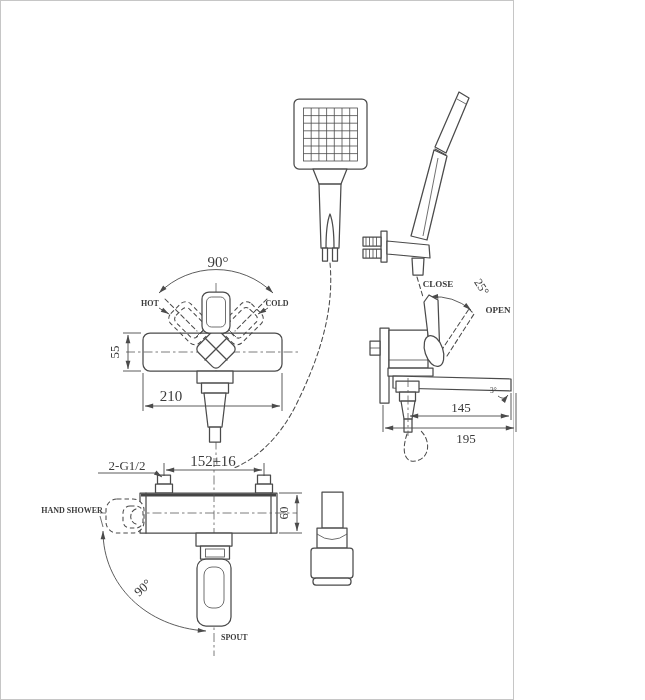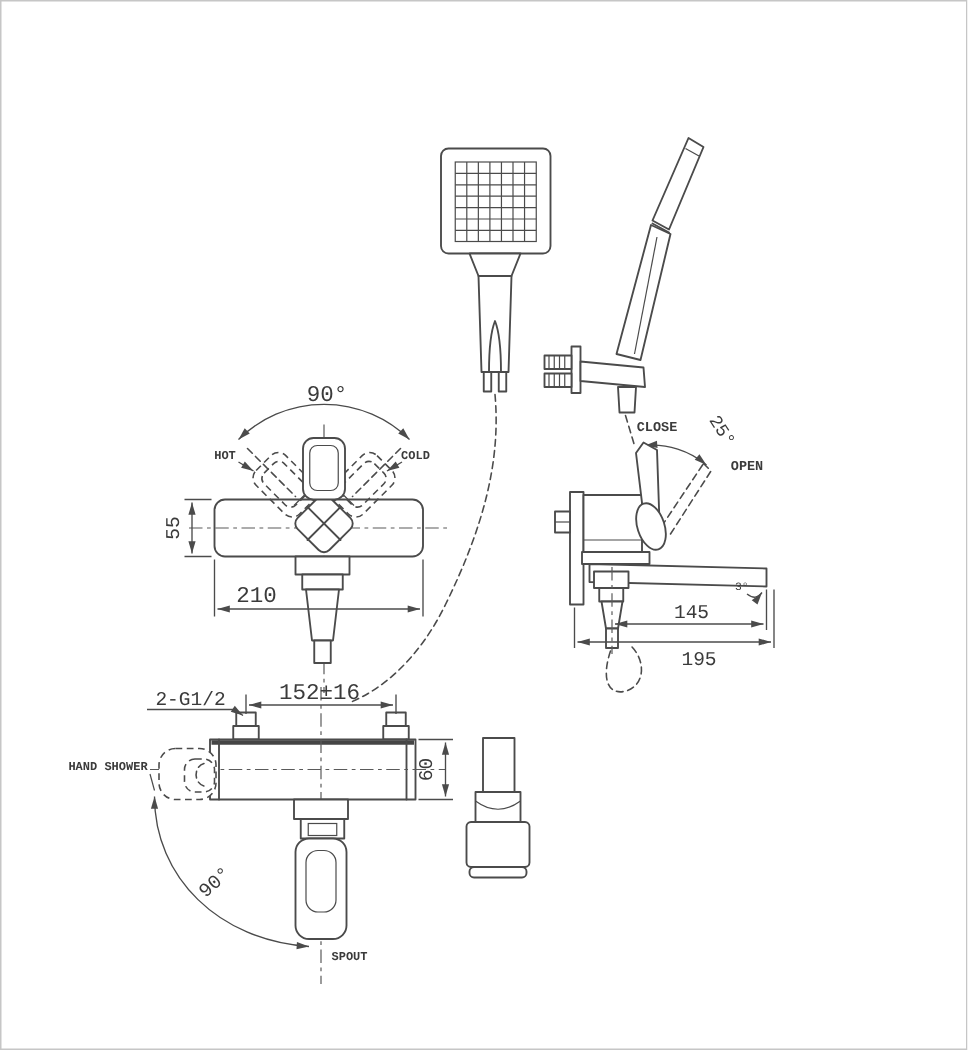--- a/index.html
+++ b/index.html
@@ -1,19 +1,19 @@
 <!DOCTYPE html>
 <html><head>
 <meta charset="utf-8">
 <style>
   html,body{margin:0;padding:0;background:#fff;}
   .page{
-    width:645px;height:700px;position:relative;background:#ffffff;
+    width:514px;height:700px;position:relative;background:#ffffff;
     box-shadow:inset 0 0 0 1px #c6c6c6;
-    font-family:Liberation Mono, monospace;
+    font-family:Liberation Serif, serif;
   }
   svg{display:block;}
   .ln{fill:none;stroke:#4b4b4b;stroke-width:1.25;stroke-linecap:round;stroke-linejoin:round;}
   .lnw{fill:#ffffff;stroke:#4b4b4b;stroke-width:1.25;stroke-linejoin:round;}
   .thin{fill:none;stroke:#4b4b4b;stroke-width:0.8;}
   .thick{fill:none;stroke:#454545;stroke-width:3;}
   .hid{fill:none;stroke:#4b4b4b;stroke-width:1.05;stroke-dasharray:4.5 3;stroke-linecap:round;}
   .hidf{fill:#ffffff;stroke:#4b4b4b;stroke-width:1.05;stroke-dasharray:4.5 3;}
   .cl{fill:none;stroke:#5a5a5a;stroke-width:0.8;stroke-dasharray:9 3 2.5 3;}
   .dim{fill:none;stroke:#4b4b4b;stroke-width:0.9;}

